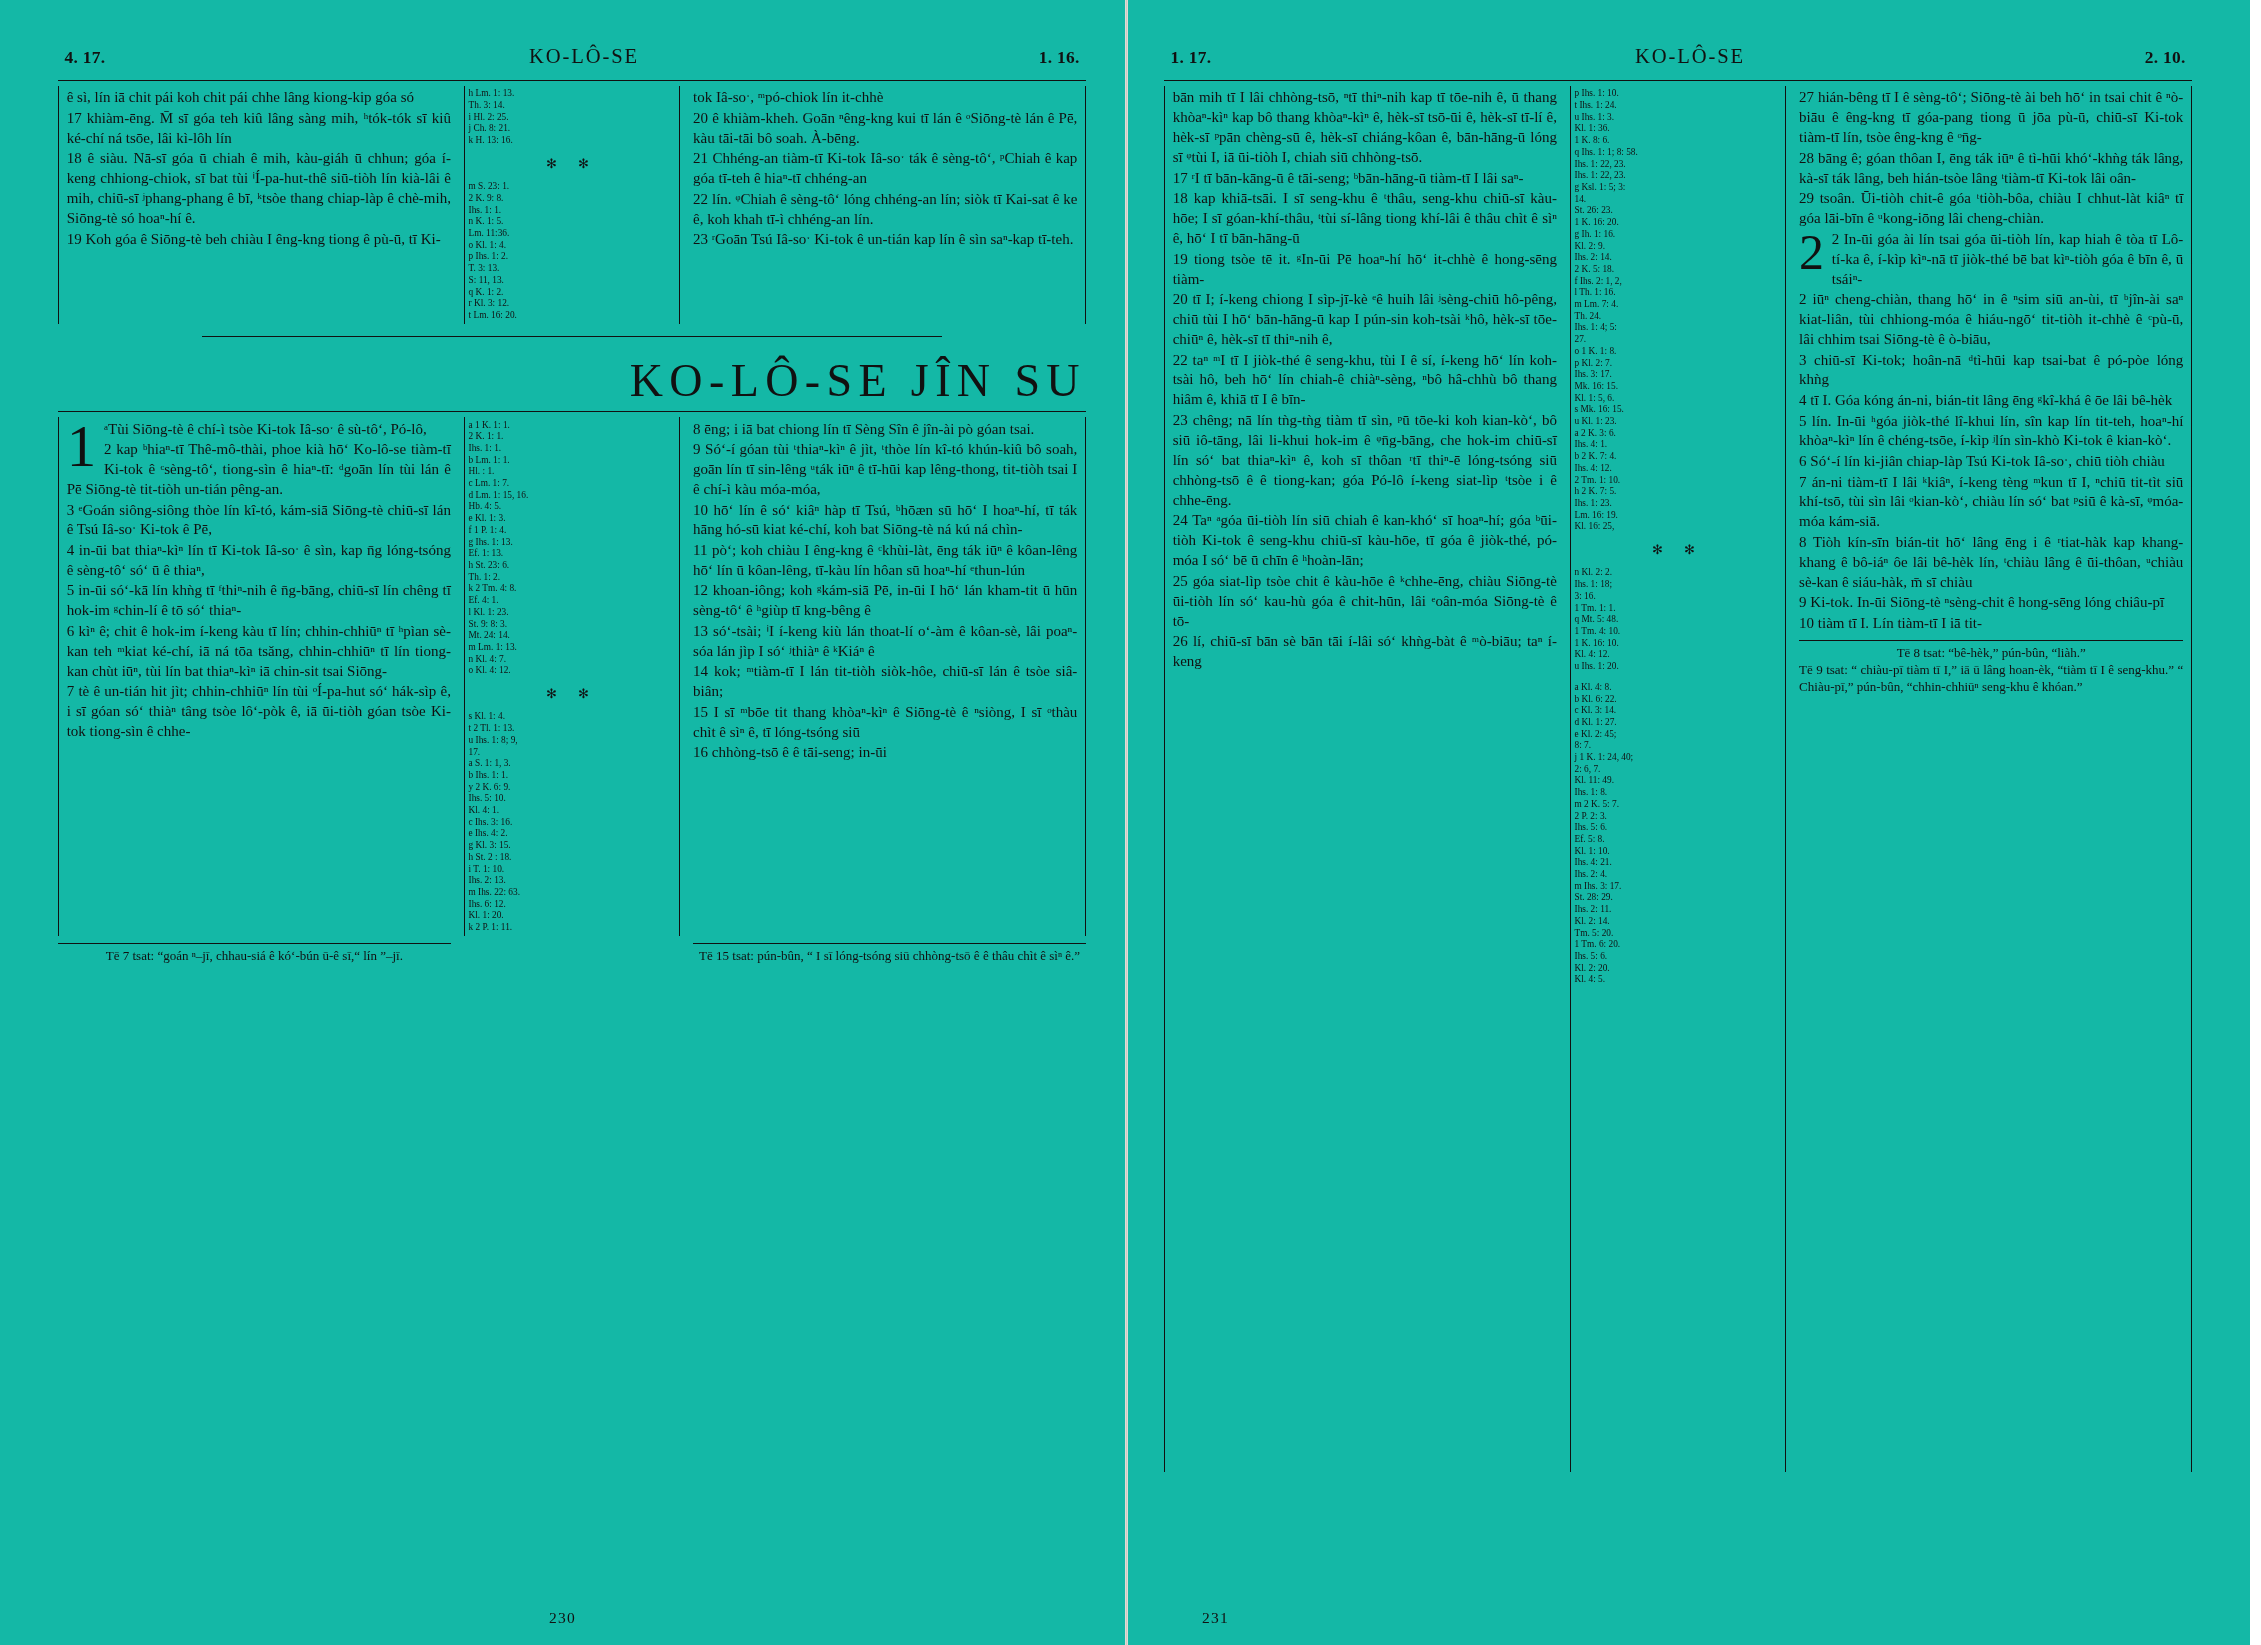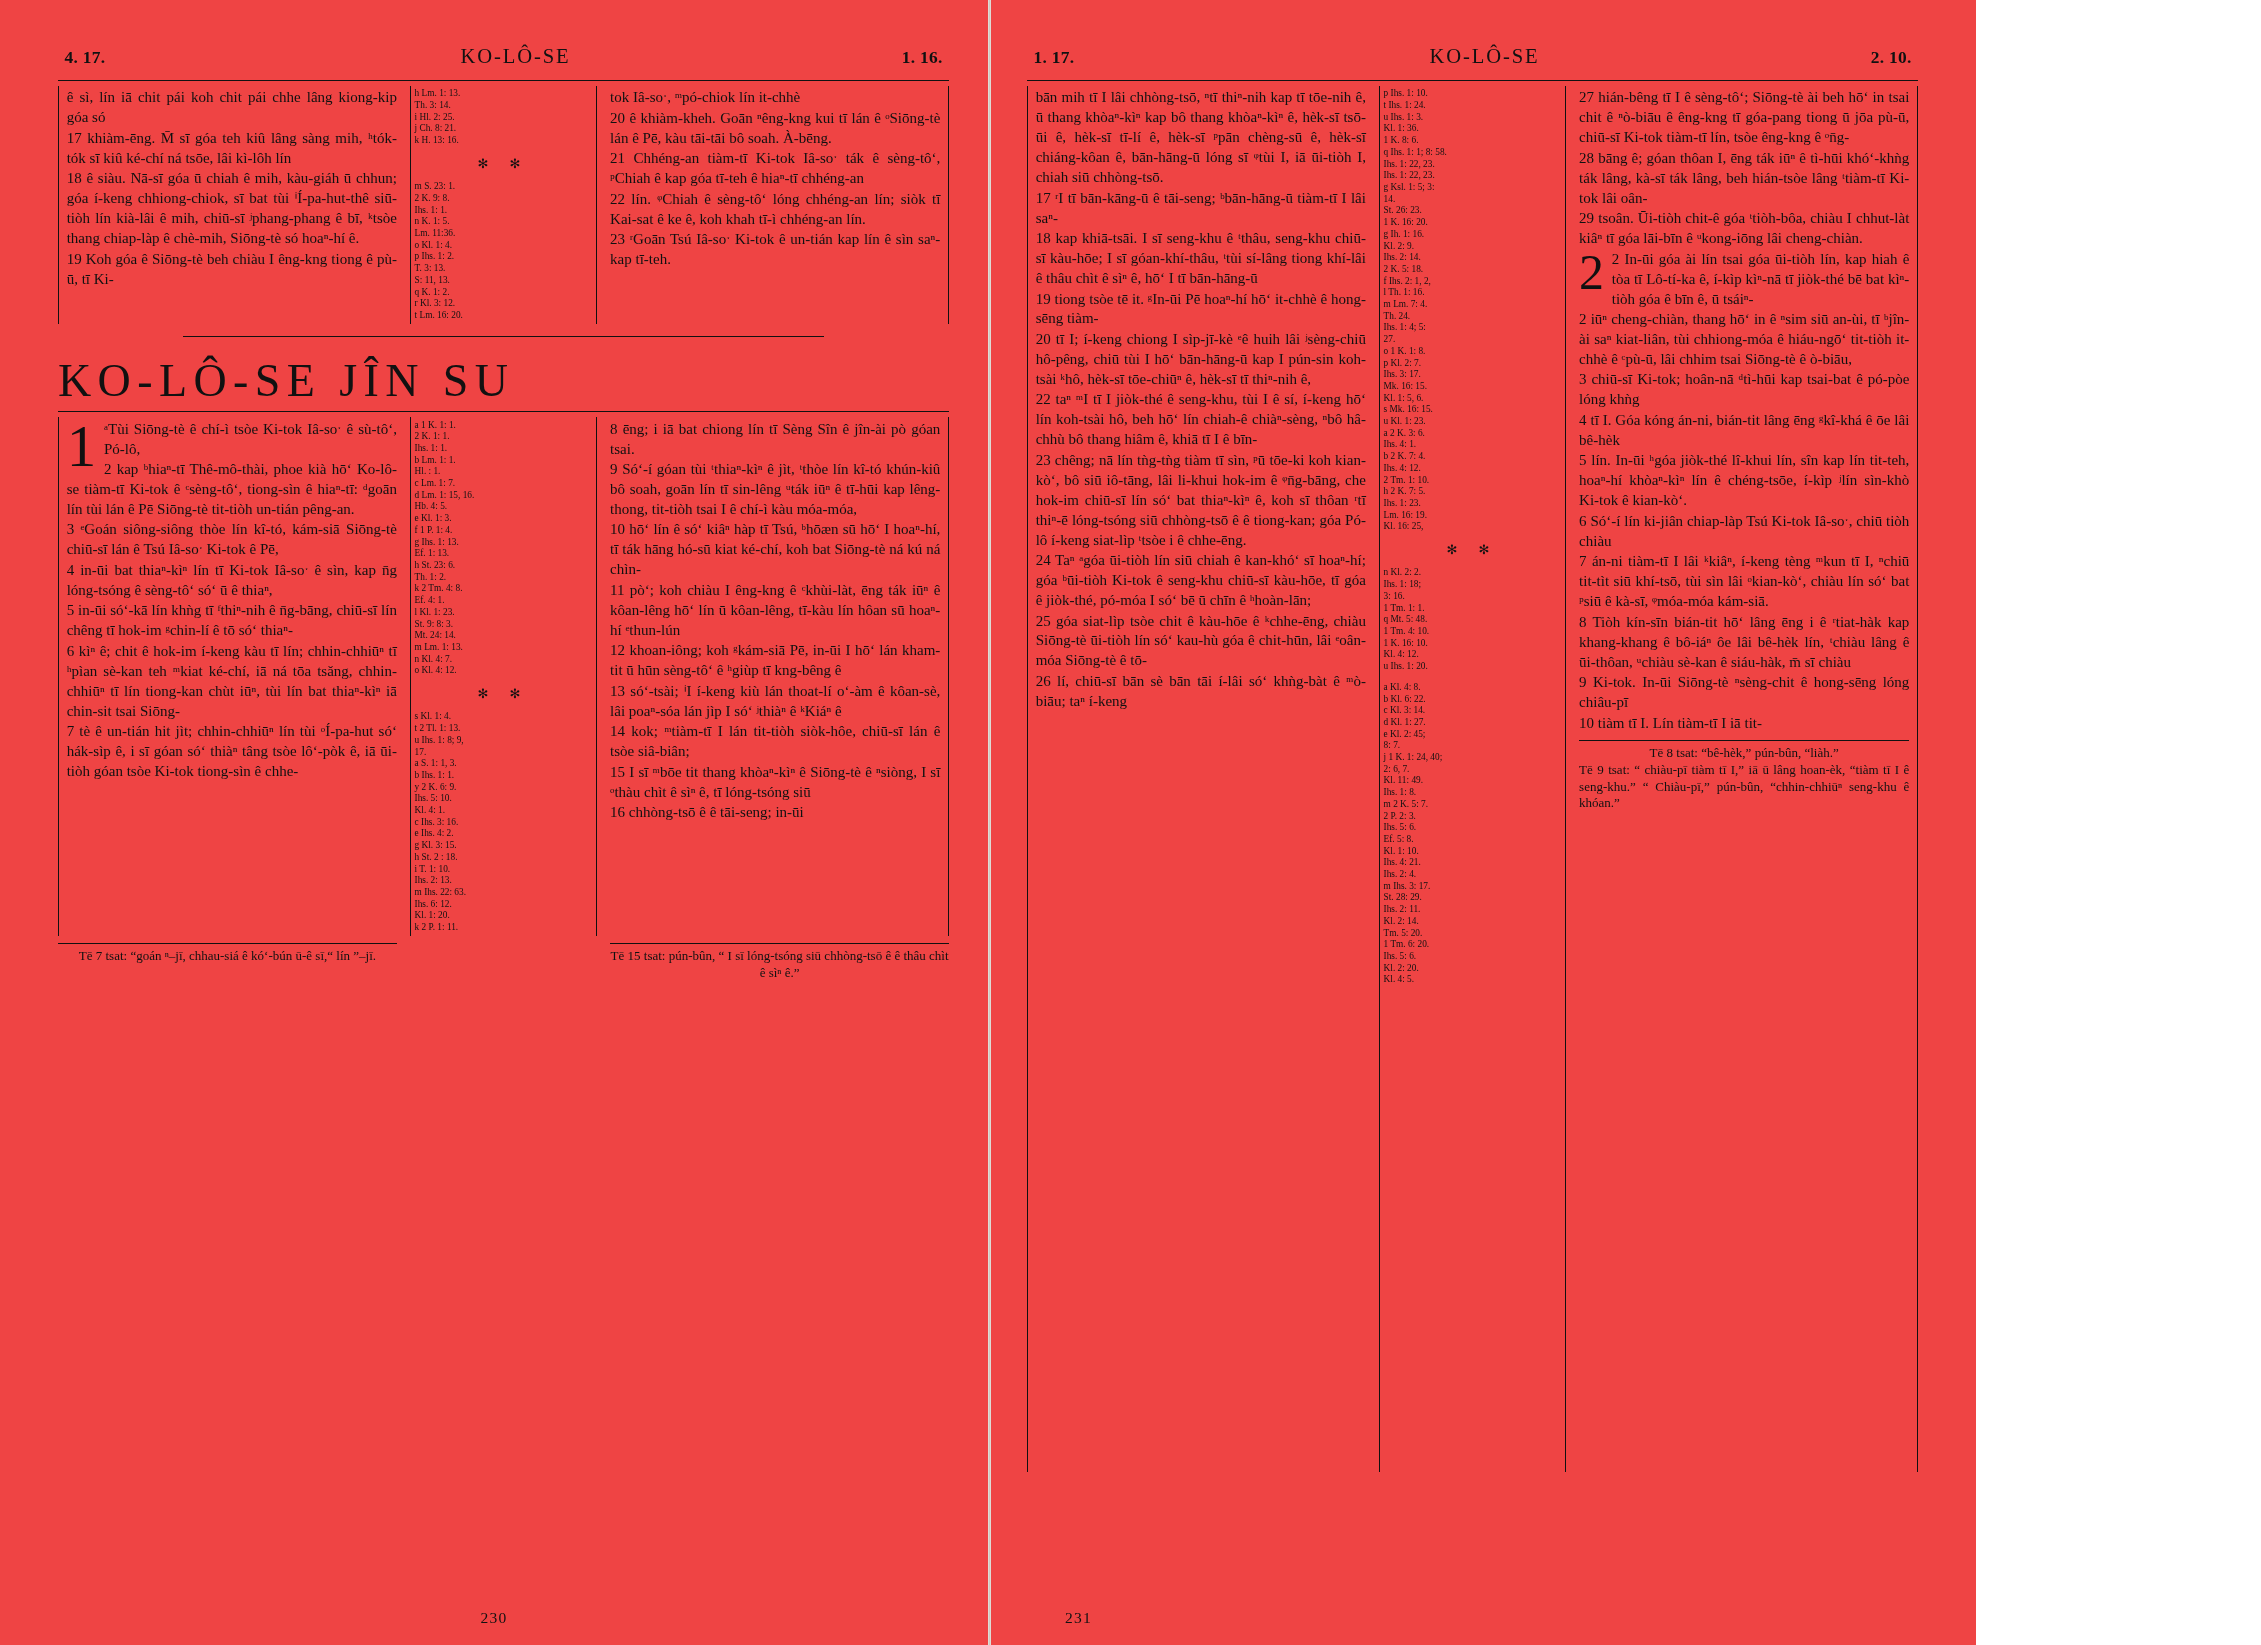--- a/index.html
+++ b/index.html
@@ -1,17 +1,17 @@
 <!DOCTYPE html>
 <html style="font-size:10.3px"><head>
 <meta charset="utf-8">
 <style>
   html,body{margin:0;padding:0;background:#ffffff;}
   body{width:2261px;height:1645px;font-family:"Liberation Serif",serif;color:#111;}
-  .page{position:relative;width:1976px;height:1645px;background:#ef4444;}
+  .page{position:relative;width:2250px;height:1645px;background:#14b8a6;}
   .spread{display:flex;width:100%;height:100%;}
   .leaf{position:relative;box-sizing:border-box;width:50%;height:100%;padding:45px 39px 26px 39px;}
   .leaf.left{padding-left:58px;}
   .leaf.right{padding-right:58px;}
 
   .gutter{position:absolute;left:50%;top:0;width:2.6px;height:100%;background:linear-gradient(to right,#e7e4de,#cfcac2,#e7e4de);}
 
   .runhead{display:flex;align-items:baseline;justify-content:space-between;font-size:19.3px;letter-spacing:0.3px;margin-bottom:11.6px;padding:0 6.4px;}
   .runhead .ref{font-size:17.4px;font-weight:bold;font-family:"Liberation Serif",serif;}
   .runhead .bookname{font-size:20.6px;letter-spacing:1.9px;margin-left:24px;}
@@ -22,21 +22,21 @@
   .colA{border-left:0.6px solid #111;padding:2.6px 6.4px 2.6px 7.7px;}
   .colC{padding:2.6px 7.7px 2.6px 6.4px;border-right:0.6px solid #111;}
 
   .body{font-size:15px;line-height:1.33;text-align:justify;hyphens:auto;}
   .body p{margin:0 0 0.6px 0;text-indent:0;}
 
   .refs{font-size:9.3px;line-height:1.26;text-align:left;font-family:"Liberation Serif",serif;}
   .refs div{white-space:nowrap;}
   .stars{text-align:center;font-size:13px;letter-spacing:9px;margin:9px 0 9px 0;}
 
-  .bigtitle{text-align:left;font-size:46px;letter-spacing:6.4px;margin:17px 0 3.9px 0;font-family:"Liberation Serif",serif;}
+  .bigtitle{text-align:right;font-size:46px;letter-spacing:6.4px;margin:17px 0 3.9px 0;font-family:"Liberation Serif",serif;}
   .titlerule{border:0;border-top:1.9px solid #111;width:72%;margin:11.6px auto 6.4px auto;}
 
   .dropcap{float:left;font-size:59px;line-height:.82;padding-right:7.7px;padding-top:2.6px;font-family:"Liberation Serif",serif;}
   .dropcap2{float:left;font-size:50px;line-height:.85;padding-right:7.7px;padding-top:1.3px;}
 
   .footnote{border-top:1.3px solid #111;margin-top:6.4px;padding-top:3.9px;font-size:13px;line-height:1.3;text-align:center;}
   .pagenum{position:absolute;bottom:18px;width:100%;left:0;text-align:center;font-size:15.5px;letter-spacing:1.3px;}
   .pagenum.right{text-align:left;padding-left:77px;}
 </style>
 </head>

